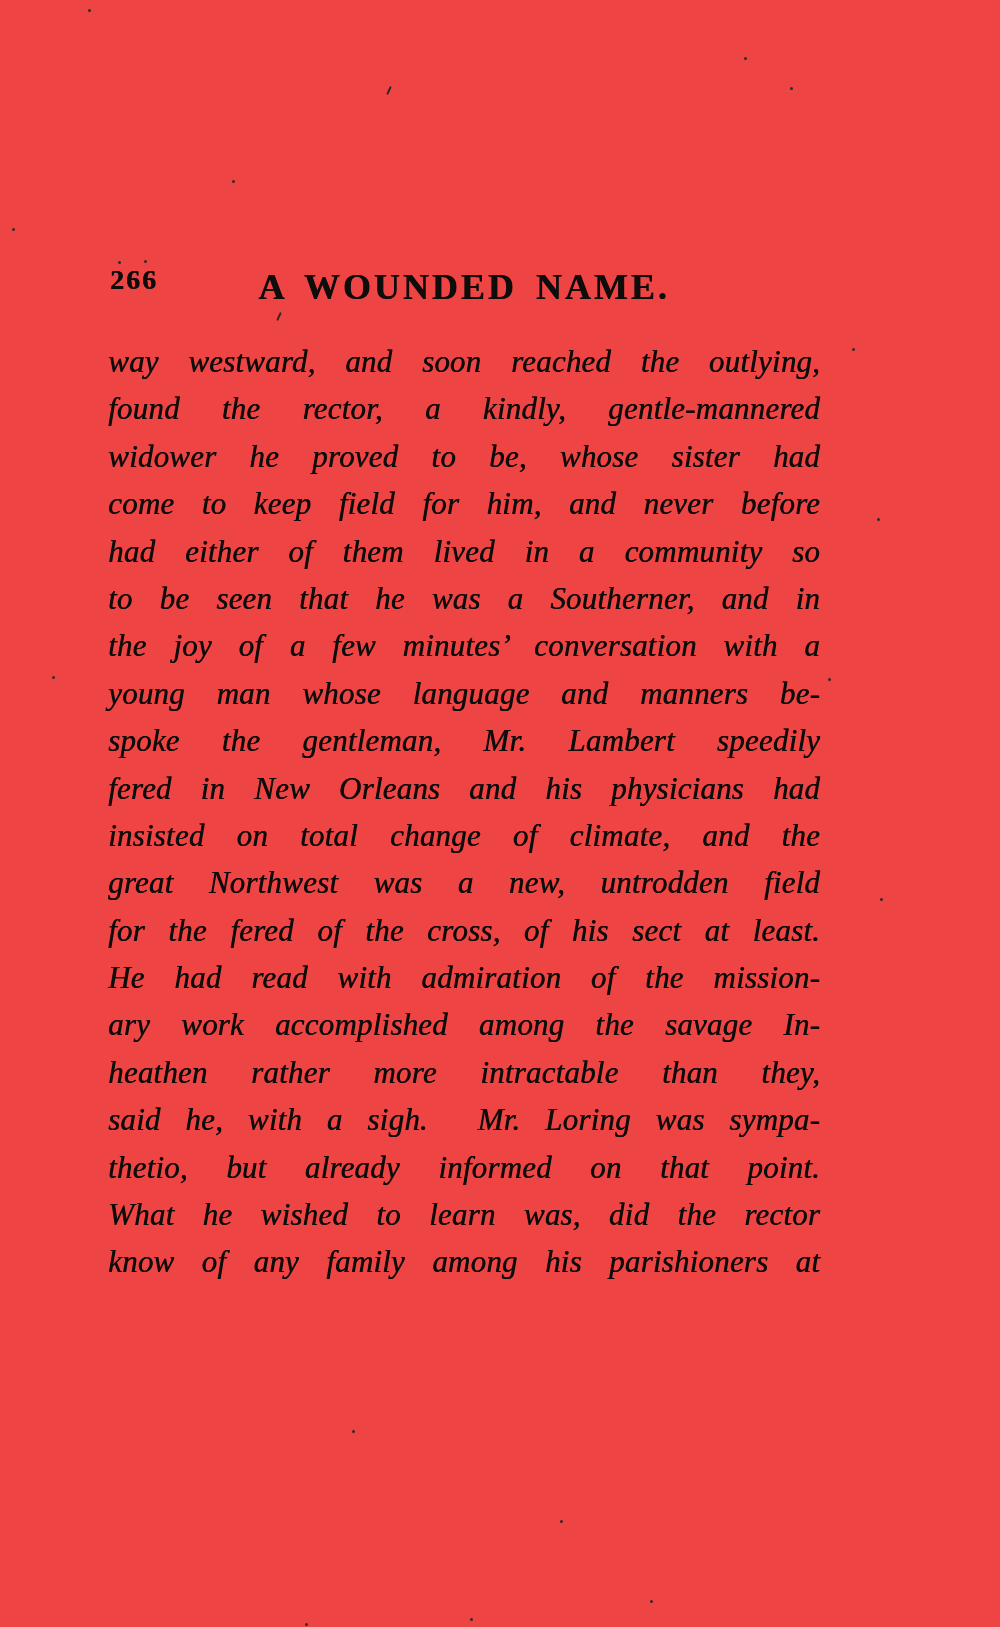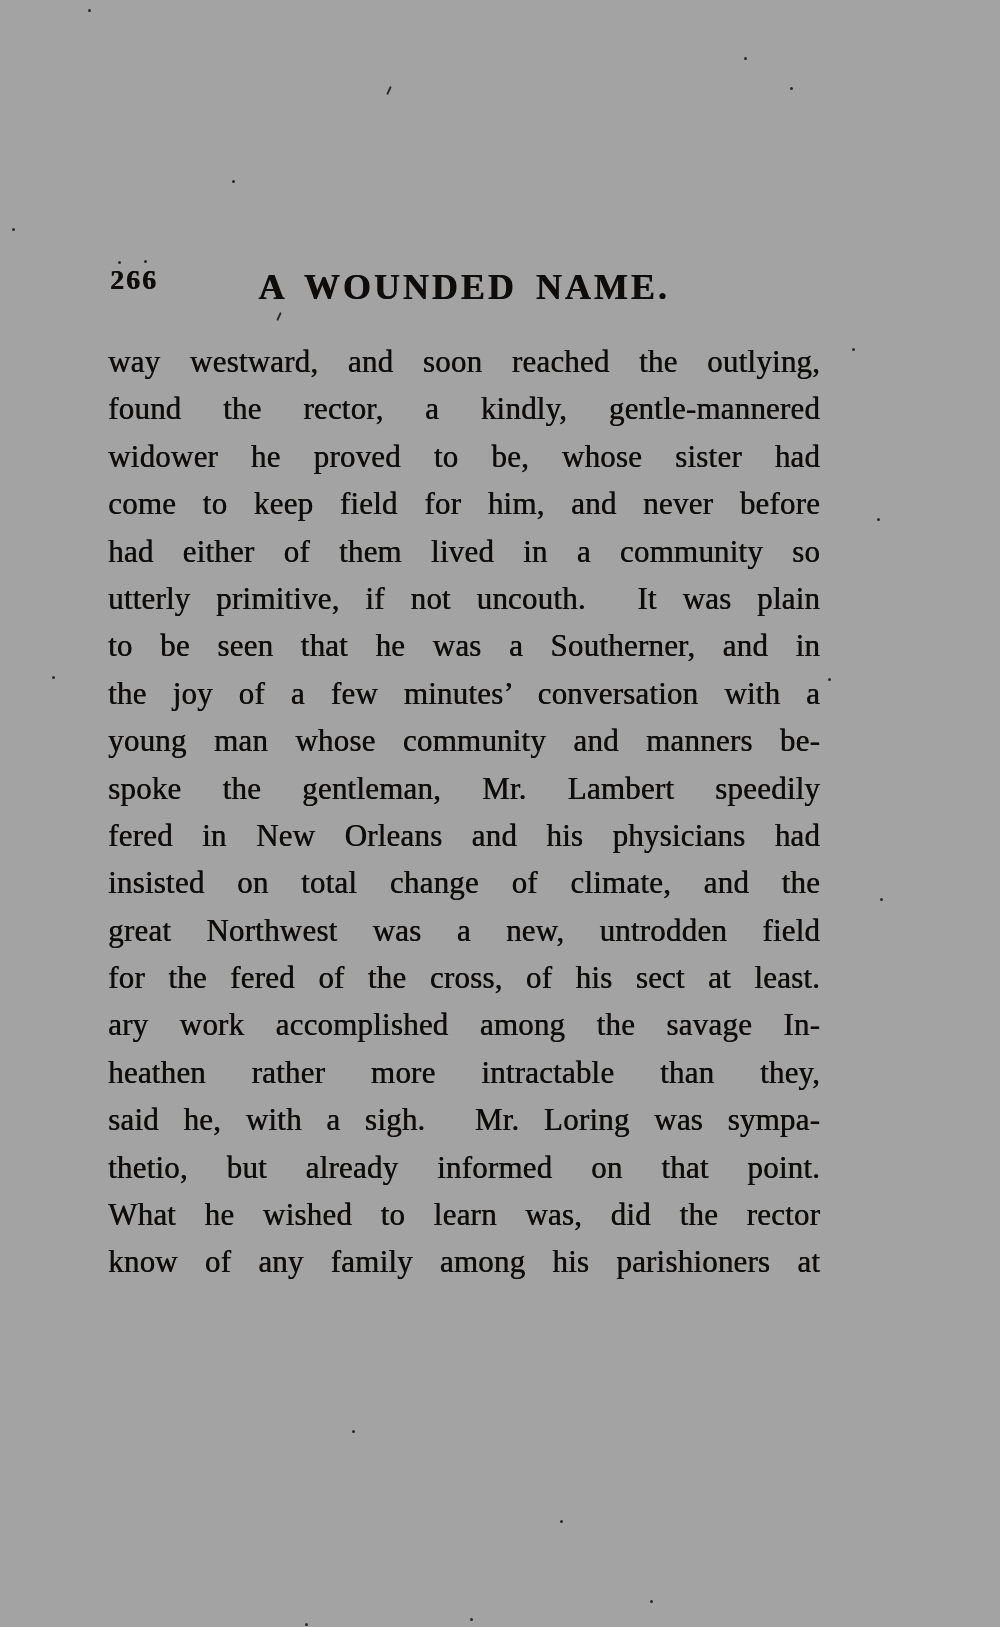--- a/index.html
+++ b/index.html
@@ -4,21 +4,21 @@
 <style>
   html, body {
     margin: 0;
     padding: 0;
     background: #ffffff;
   }
   .page {
     position: relative;
     width: 1000px;
     height: 1627px;
-    background: #a3a3a3;
+    background: #ef4444;
     overflow: hidden;
     font-family: "Liberation Serif", serif;
     color: #0e0d0b;
   }
   
   .header-row {
     position: absolute;
     top: 264px;
     left: 108px;
     width: 712px;
@@ -55,20 +55,21 @@
   .line {
     height: 47.4px;
     line-height: 47.4px;
     font-size: 31px;
     letter-spacing: 0.2px;
     word-spacing: 1px;
     white-space: nowrap;
     text-align: justify;
     text-align-last: justify;
     text-shadow: 0.5px 0 0 currentColor;
+    font-style: italic;
   }
   
   .speck {
     position: absolute;
     background: #2a2a28;
   }
   .speck.dot {
     width: 3px;
     height: 3px;
     border-radius: 50%;
@@ -89,29 +90,29 @@
     <span class="pageno">266</span>
     <span class="running-title">A WOUNDED NAME.</span>
   </div>
 
   <div class="body-text" id="body-lines">
       <div class="line">way westward, and soon reached the outlying,</div>
       <div class="line">found the rector, a kindly, gentle-mannered</div>
       <div class="line">widower he proved to be, whose sister had</div>
       <div class="line">come to keep field for him, and never before</div>
       <div class="line">had either of them lived in a community so</div>
-      <div class="line">utterly primitive, if not uncouth.&nbsp; It was plain</div>
       <div class="line">to be seen that he was a Southerner, and in</div>
       <div class="line">the joy of a few minutes’ conversation with a</div>
-      <div class="line">young man whose community and manners be-</div>
+      <div class="line">young man whose language and manners be-</div>
       <div class="line">spoke the gentleman, Mr. Lambert speedily</div>
       <div class="line">fered in New Orleans and his physicians had</div>
       <div class="line">insisted on total change of climate, and the</div>
       <div class="line">great Northwest was a new, untrodden field</div>
       <div class="line">for the fered of the cross, of his sect at least.</div>
+      <div class="line">He had read with admiration of the mission-</div>
       <div class="line">ary work accomplished among the savage In-</div>
       <div class="line">heathen rather more intractable than they,</div>
       <div class="line">said he, with a sigh.&nbsp; Mr. Loring was sympa-</div>
       <div class="line">thetio, but already informed on that point.</div>
       <div class="line">What he wished to learn was, did the rector</div>
       <div class="line">know of any family among his parishioners at</div>
     </div>
 
   <div id="artifact-layer">
       <span class="speck dot" style="left: 88px; top: 9px;"></span>

